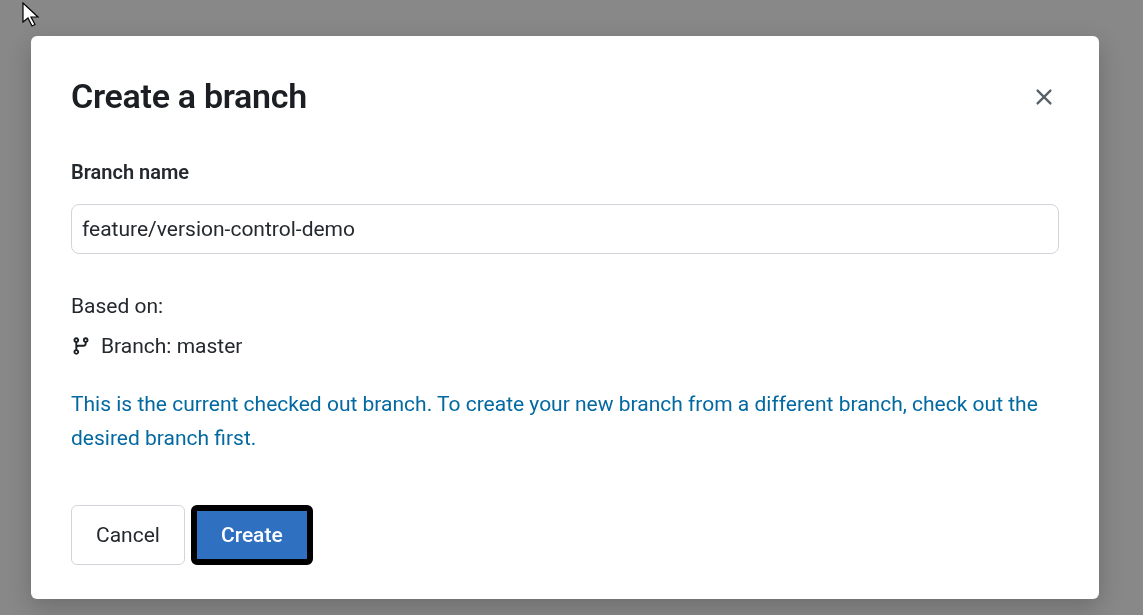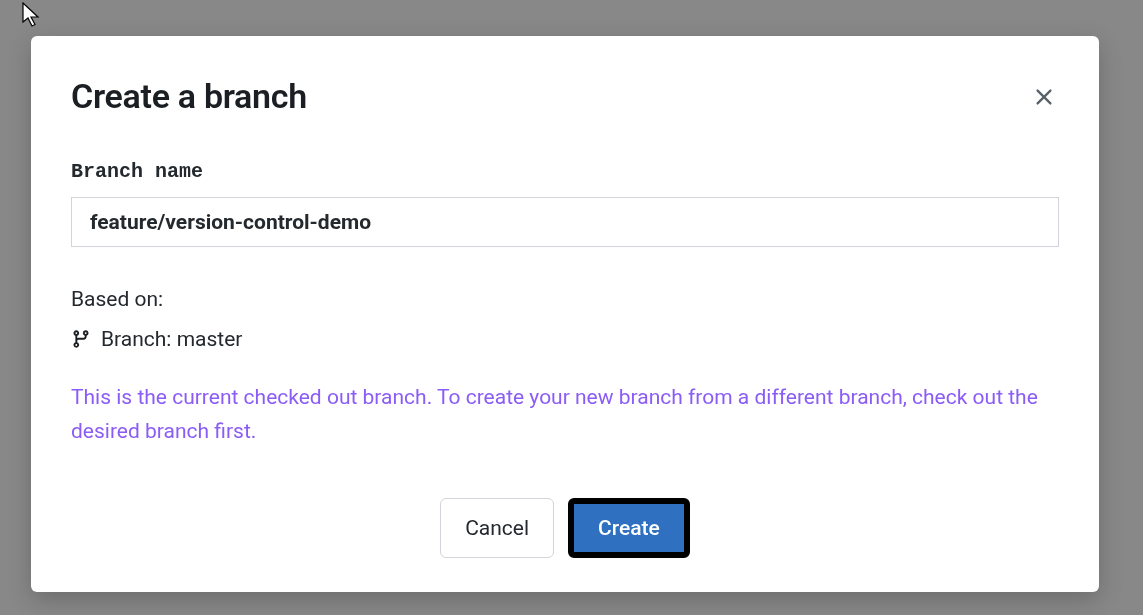--- a/index.html
+++ b/index.html
@@ -49,35 +49,33 @@
       margin-top: 6px;
     }
     .close-btn svg {
       width: 22px;
       height: 22px;
     }
     .field-label {
       font-size: 20px;
       font-weight: 600;
       color: #24292e;
-      margin-bottom: 14px;
+      margin-bottom: 20px;
       display: block;
-      font-family: Liberation Mono, monospace;
     }
     .text-input {
       width: 100%;
-      padding: 12px 18px;
+      padding: 12px 10px;
       font-size: 21px;
       color: #24292e;
       border: 1px solid #d1d5da;
-      border-radius: 0;
+      border-radius: 8px;
       background: #ffffff;
       outline: none;
       font-family: inherit;
-      font-weight: bold;
     }
     .based-on-section {
       margin-top: 40px;
     }
     .based-on-label {
       font-size: 21px;
       color: #24292e;
       font-weight: 400;
       margin-bottom: 4px;
     }
@@ -95,28 +93,28 @@
       width: 20px;
       height: 20px;
     }
     .branch-text {
       font-size: 21px;
       color: #24292e;
     }
     .description {
       margin-top: 30px;
       font-size: 21px;
-      color: #8b5cf6;
+      color: #0369a1;
       line-height: 1.6;
       font-weight: 400;
     }
     .button-row {
       display: flex;
-      justify-content: center;
-      gap: 14px;
+      justify-content: flex-start;
+      gap: 6px;
       margin-top: 50px;
     }
     .btn {
       padding: 12px 24px;
       font-size: 21px;
       font-weight: 400;
       border-radius: 6px;
       cursor: pointer;
       font-family: inherit;
     }

